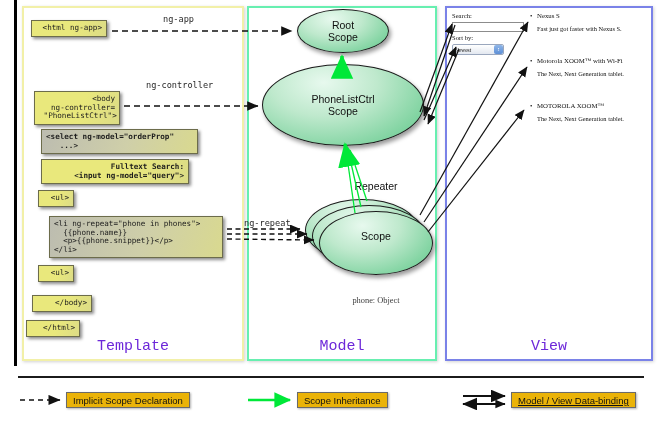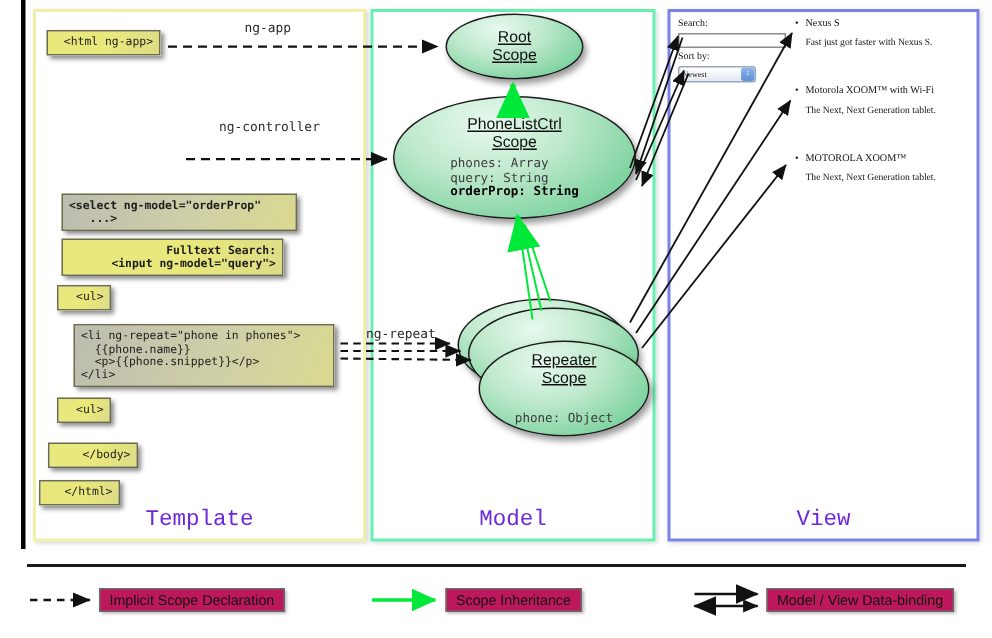--- a/index.html
+++ b/index.html
@@ -34,21 +34,21 @@
   .gy{background:linear-gradient(110deg,#bcbcb0 0%,#cfcfa9 55%,#d9d98f 100%);}
   .bold{font-weight:bold;}
 
   
   .scope{position:absolute;border-radius:50%;
          border:1.6px solid #1b1b1b;
          background:radial-gradient(ellipse at 38% 22%,#e7f9ee 0%,#bfe9cd 38%,#7fd3a0 78%,#63c68c 100%);
          box-shadow:2px 3px 4px rgba(0,0,0,.40);
          display:flex;flex-direction:column;align-items:center;justify-content:center;
          text-align:center;}
-  .scope .ttl{font-family:"Liberation Sans",sans-serif;font-size:10.5px;color:#101010;line-height:12px;text-decoration:underline;}
+  .scope .ttl{font-family:"Liberation Sans",sans-serif;font-size:10.5px;color:#101010;line-height:12px;}
   .scope .props{font-family:"DejaVu Sans Mono","Liberation Mono",monospace;
                 font-size:8.4px;line-height:9.6px;color:#3c3c3c;margin-top:3px;text-align:left;}
   .scope .props b{color:#000;}
 
   
   .stack{position:absolute;border-radius:50%;border:1.6px solid #1b1b1b;
          background:radial-gradient(ellipse at 38% 22%,#e7f9ee 0%,#bfe9cd 38%,#7fd3a0 78%,#63c68c 100%);
          box-shadow:2px 3px 4px rgba(0,0,0,.35);}
 
   
@@ -70,21 +70,21 @@
   .phone-name .bullet{display:inline-block;width:7px;}
   .phone-snip{font-size:6.4px;color:#111;margin-top:6px;margin-left:7px;white-space:nowrap;}
 
   
   .alabel{position:absolute;
           font-family:"DejaVu Sans Mono","Liberation Mono",monospace;
           font-size:8.6px;color:#2a2a2a;}
 
   
   #legendrule{position:absolute;left:18px;top:376px;width:626px;height:2px;background:#1b1b1b;}
-  .lgbox{position:absolute;border:1px solid #6a6a6a;background:#be185d;
+  .lgbox{position:absolute;border:1px solid #6a6a6a;background:#eab308;
          font-family:"Liberation Sans",sans-serif;font-size:9.5px;color:#111;
          padding:2px 6px;box-sizing:border-box;height:16px;line-height:12px;
          box-shadow:1px 1px 2px rgba(0,0,0,.3);}
 
   svg.ov{position:absolute;left:0;top:0;width:661px;height:425px;pointer-events:none;}
 </style>
 </head>
 <body>
 
 <div id="stage">
@@ -95,20 +95,23 @@
     <div class="caption">Template</div>
   </div>
   <div class="panel" id="panel-model">
     <div class="caption">Model</div>
   </div>
   <div class="panel" id="panel-view">
     <div class="caption">View</div>
   </div>
 
   <div class="cbox yl" style="left:31px;top:20px;width:76px;">&lt;html ng-app&gt;</div>
+  <div class="cbox yl" style="left:34px;top:91px;width:86px;">&lt;body
+ ng-controller=
+ "PhoneListCtrl"&gt;</div>
   <div class="cbox gy bold" style="left:41px;top:129px;width:157px;">&lt;select ng-model="orderProp"
    ...&gt;</div>
   <div class="cbox yl" style="left:41px;top:159px;width:148px;font-weight:bold;">Fulltext Search:
    &lt;input ng-model="query"&gt;</div>
   <div class="cbox yl" style="left:38px;top:190px;width:36px;">&lt;ul&gt;</div>
   <div class="cbox gy" style="left:49px;top:216px;width:174px;">&lt;li ng-repeat="phone in phones"&gt;
   {{phone.name}}
   &lt;p&gt;{{phone.snippet}}&lt;/p&gt;
 &lt;/li&gt;</div>
   <div class="cbox yl" style="left:38px;top:265px;width:36px;">&lt;ul&gt;</div>
@@ -116,33 +119,28 @@
   <div class="cbox yl" style="left:26px;top:320px;width:54px;">&lt;/html&gt;</div>
 
   <div class="scope" id="root-scope" style="left:297px;top:9px;width:90px;height:42px;">
     <div class="ttl">Root</div>
     <div class="ttl">Scope</div>
   </div>
 
   <div class="scope" id="ctrl-scope" style="left:262px;top:64px;width:160px;height:80px;">
     <div class="ttl">PhoneListCtrl</div>
     <div class="ttl">Scope</div>
-    <div class="props">
-      <div>phones: Array</div>
-      <div>query: String</div>
-      <div><b>orderProp: String</b></div>
-    </div>
   </div>
 
   <div class="stack" style="left:305px;top:199px;width:112px;height:60px;"></div>
   <div class="stack" style="left:312px;top:205px;width:112px;height:60px;"></div>
-  <div class="scope" id="repeater-scope" style="left:319px;top:227px;width:112px;height:62px;">
+  <div class="scope" id="repeater-scope" style="left:319px;top:211px;width:112px;height:62px;gap:38px;">
     <div class="ttl">Repeater</div>
     <div class="ttl">Scope</div>
-    <div class="props" style="margin-top:16px;">
+    <div class="props" style="margin-top:16px;font-family:Liberation Serif, serif;">
       <div>phone: Object</div>
     </div>
   </div>
 
   <div id="view-inner">
     <div class="vlabel" style="position:absolute;left:0;top:0;">Search:</div>
     <div id="search-input"></div>
     <div class="vlabel" style="position:absolute;left:0;top:22px;">Sort by:</div>
     <div id="sort-select">
       <span>Newest</span>
@@ -210,15 +208,15 @@
   <svg class="ov" viewBox="0 0 661 425">
     <path d="M20,400 L60,400" stroke="#111" stroke-width="1.6" stroke-dasharray="5,4" fill="none" marker-end="url(#ahB)"></path>
     <path d="M248,400 L290,400" stroke="#00e838" stroke-width="2.4" fill="none" marker-end="url(#ahG)"></path>
     <path d="M463,396 L505,396" stroke="#111" stroke-width="1.8" fill="none" marker-end="url(#ahB2)"></path>
     <path d="M505,404 L463,404" stroke="#111" stroke-width="1.8" fill="none" marker-end="url(#ahB2)"></path>
     <path d="M463,404 L505,404" stroke="#111" stroke-width="1.2" fill="none" marker-end="url(#ahB2)"></path>
   </svg>
 
   <div class="lgbox" style="left:66px;top:392px;">Implicit Scope Declaration</div>
   <div class="lgbox" style="left:297px;top:392px;">Scope Inheritance</div>
-  <div class="lgbox" style="left:511px;top:392px;">Model / View Data-binding</div>
+  <div class="lgbox" style="left:511px;top:392px;text-decoration:underline;">Model / View Data-binding</div>
 
 </div>
 
 </body></html>

